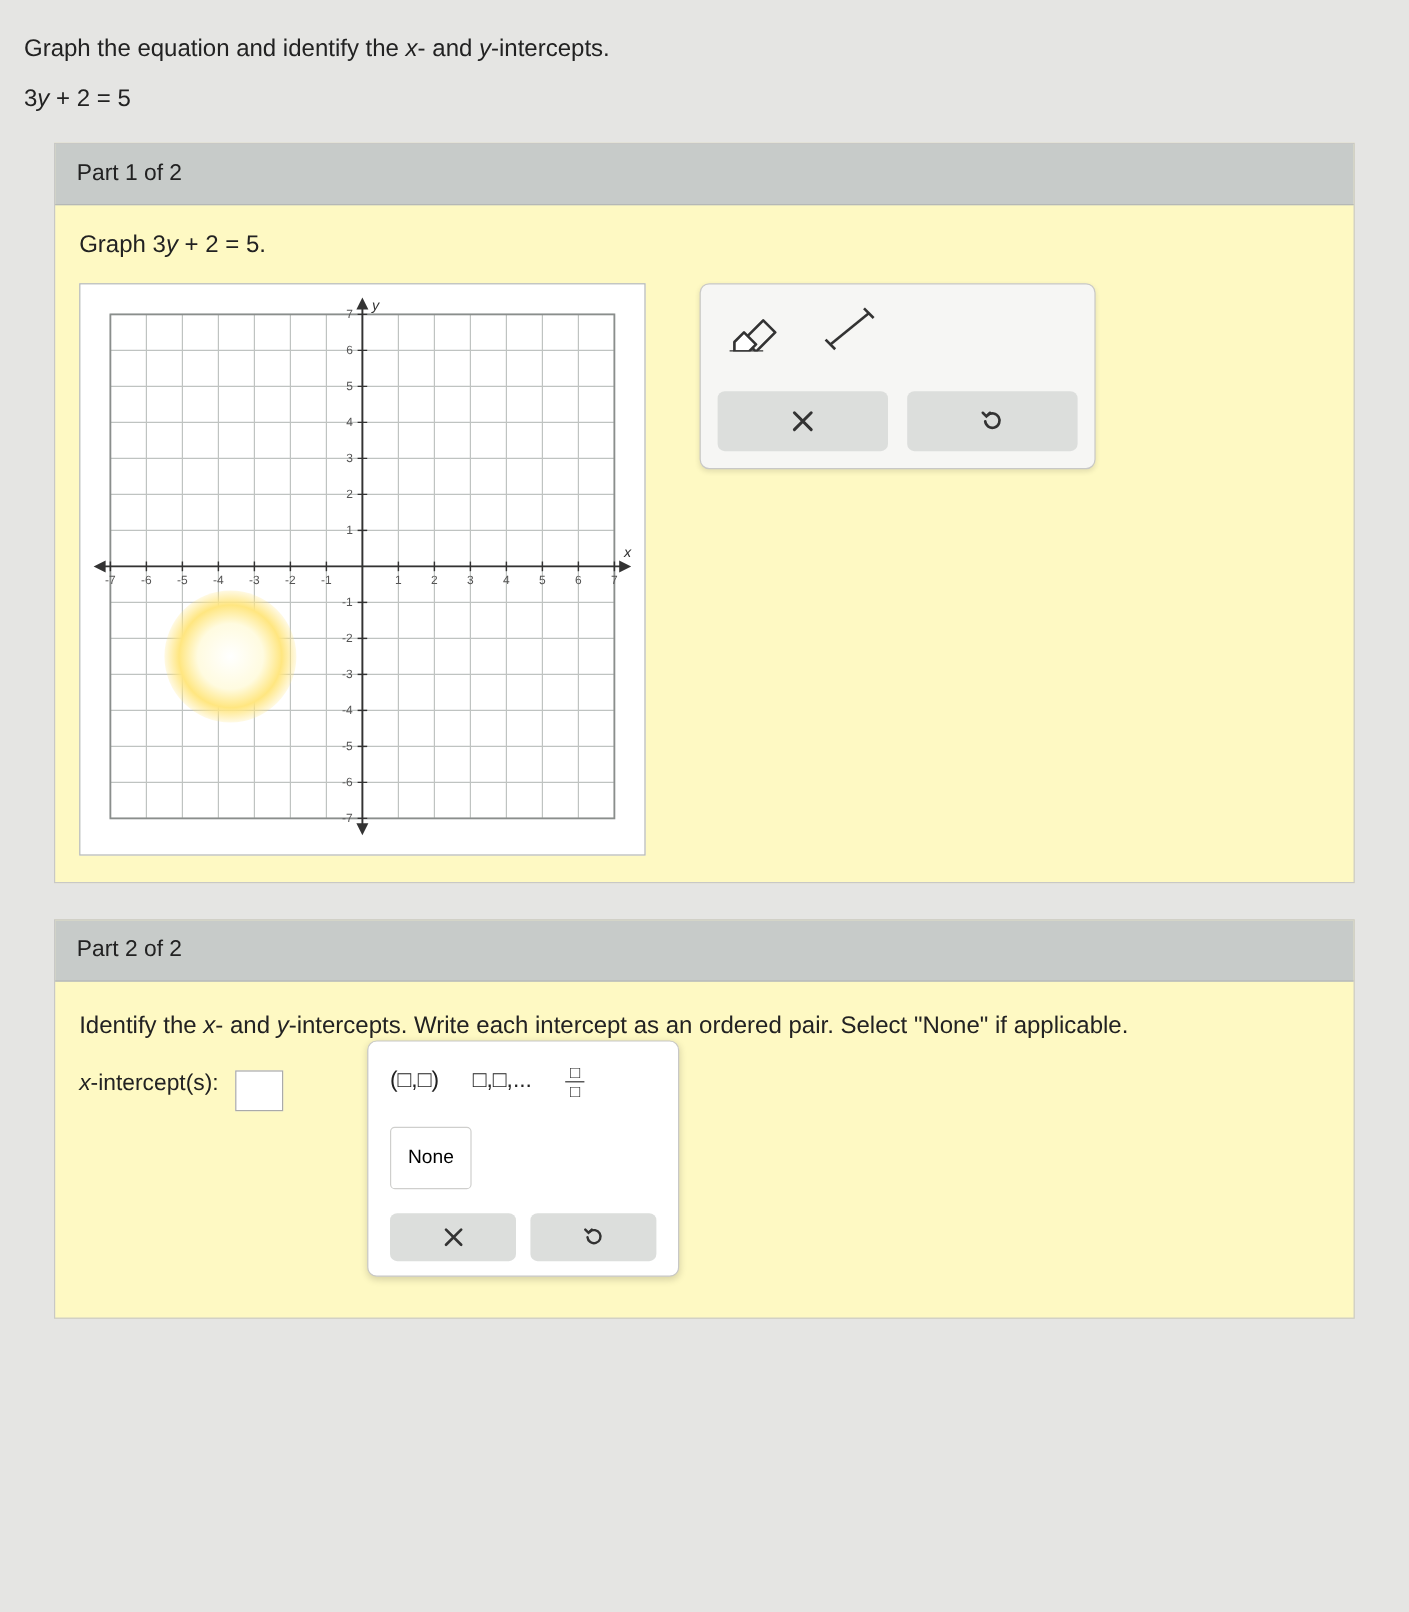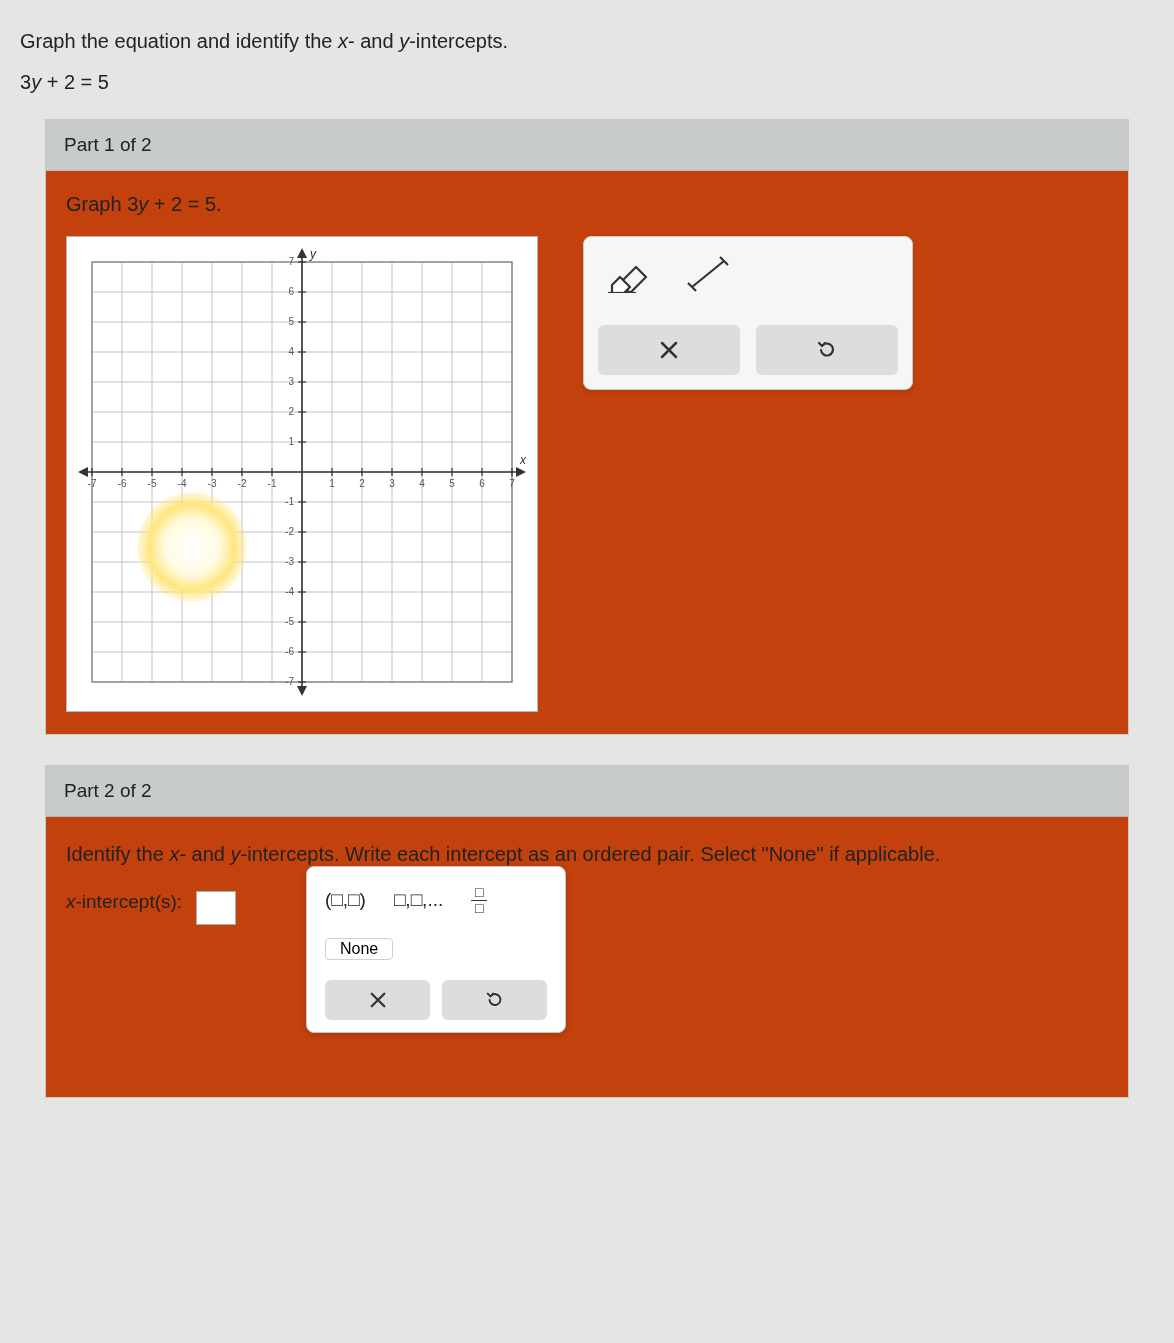--- a/index.html
+++ b/index.html
@@ -7,21 +7,21 @@
     font-family: Arial, Helvetica, sans-serif;
     background: #e5e5e3;
     width: 1174px;
     padding: 30px 20px;
     color: #222;
   }
   .instruction { font-size: 20px; margin-bottom: 18px; }
   .equation { font-size: 20px; margin-bottom: 25px; font-style: italic; }
   .equation .n { font-style: normal; }
   .part-box {
-    background: #c2410c;
+    background: #fef9c3;
     margin: 0 25px 30px 25px;
     border: 1px solid #c8c8c6;
     position: relative;
   }
   .part-header {
     background: #c7cbc9;
     padding: 14px 18px;
     font-size: 19px;
     border-bottom: 1px solid #b5b8b6;
   }
@@ -90,21 +90,21 @@
   }
   .frac-btn {
     display: inline-flex; flex-direction: column; align-items: center; font-size: 14px;
     line-height: 1.05;
   }
   .frac-btn .bar { width: 16px; height: 1.5px; background: #333; }
   .none-btn {
     display: inline-block;
     border: 1px solid #cfcfcd;
     border-radius: 4px;
-    padding: 1px 14px;
+    padding: 16px 14px;
     font-size: 16px;
     background: #fff;
     cursor: pointer;
     margin-bottom: 20px;
   }
   .answer-actions {
     display: flex;
     gap: 12px;
   }
   .answer-actions .pill-btn { flex: 1; padding: 10px 0; font-size: 18px; }

